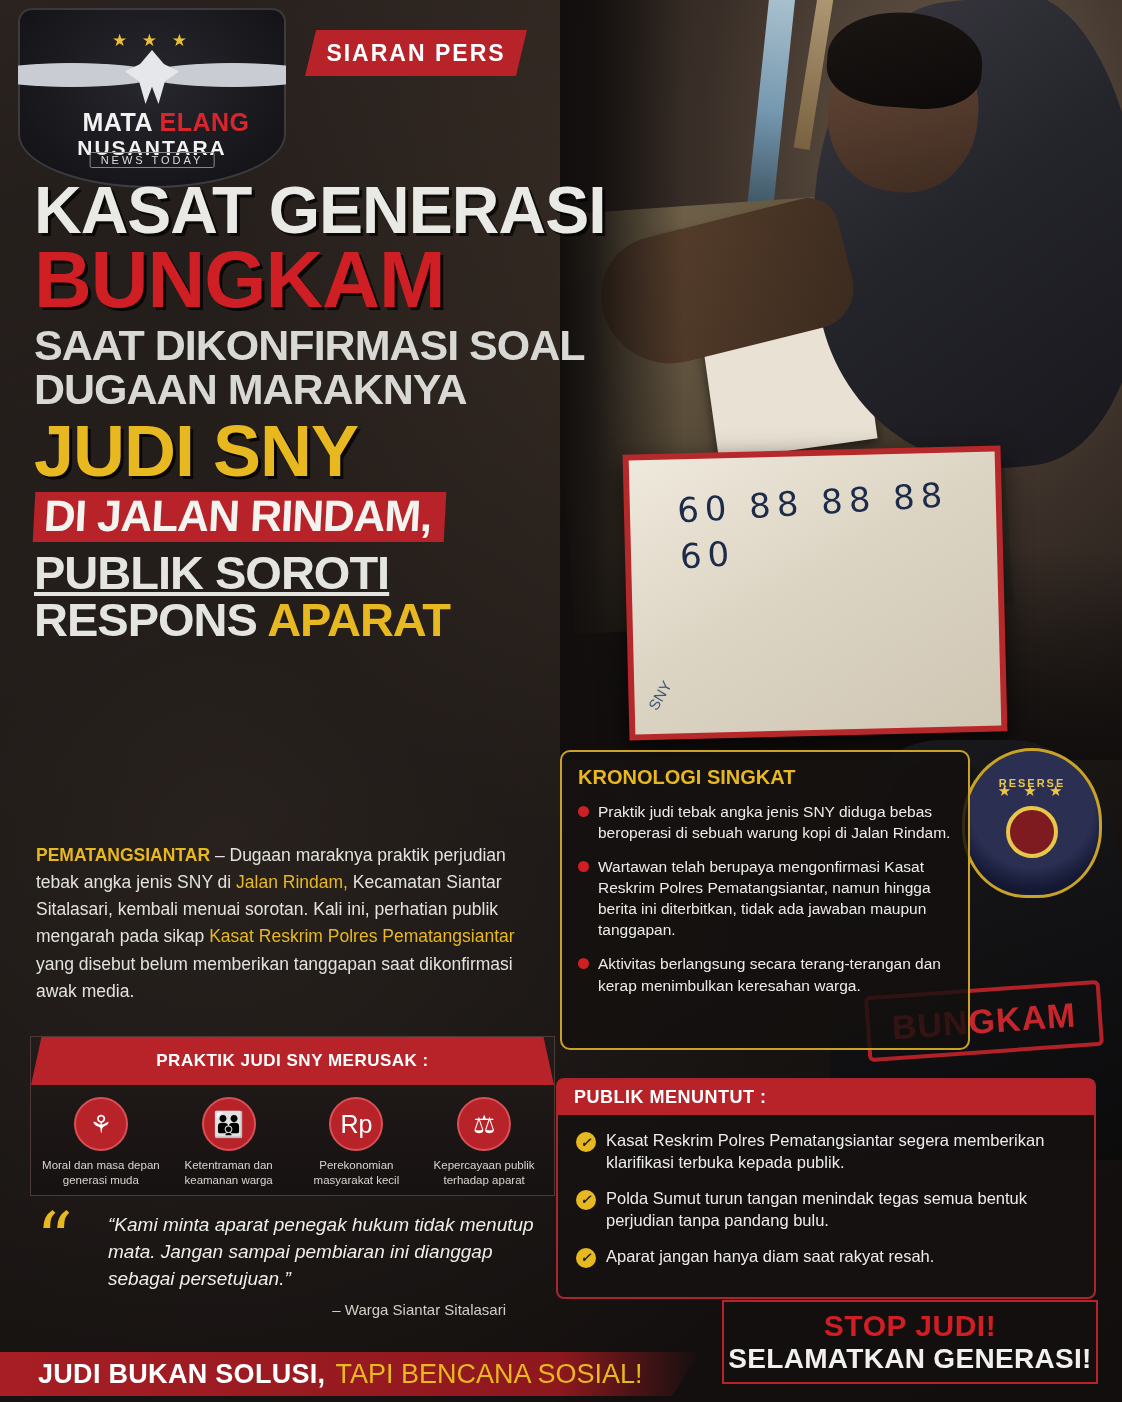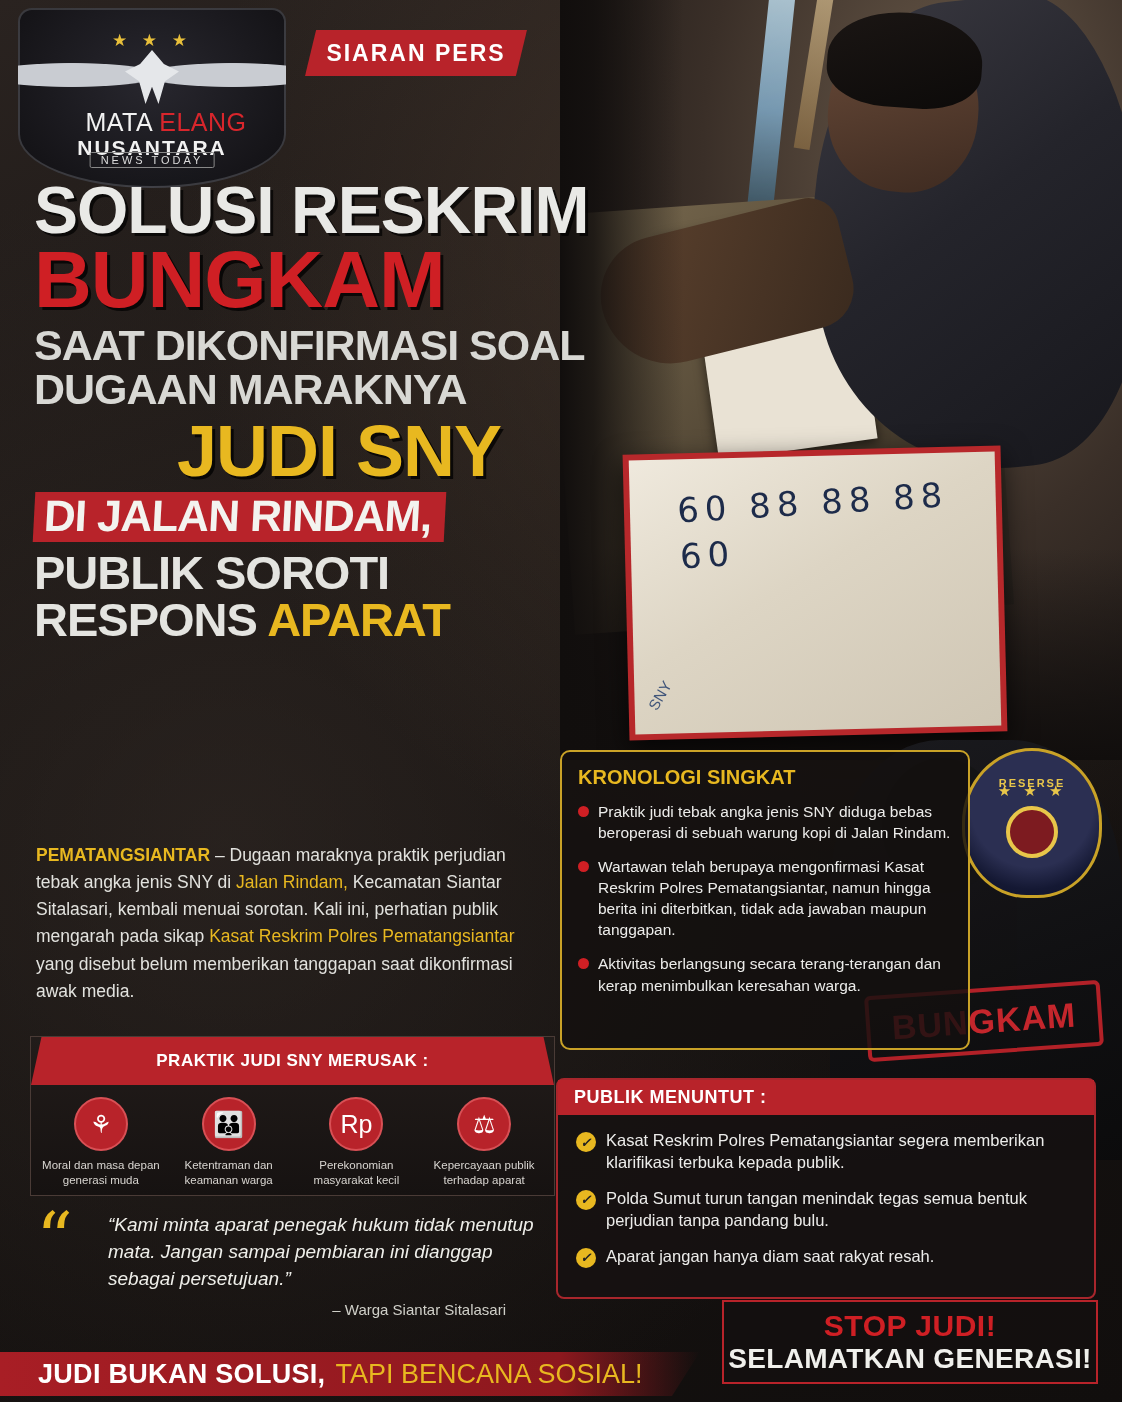--- a/index.html
+++ b/index.html
@@ -120,21 +120,21 @@
     background:
       radial-gradient(ellipse at 20% 50%, #c9ccd2 0 28%, transparent 30%),
       radial-gradient(ellipse at 80% 50%, #c9ccd2 0 28%, transparent 30%);
     filter:blur(.3px);
   }
   .logo .eagle{
     position:absolute; top:42px; left:50%; transform:translateX(-50%);
     width:54px; height:54px; background:#e5e7ea;
     clip-path:polygon(50% 0,72% 26%,100% 40%,74% 58%,62% 100%,50% 68%,38% 100%,26% 58%,0 40%,28% 26%);
   }
-  .logo .t1{ position:absolute; top:100px; left:0; right:0; font-weight:normal; font-size:25px; letter-spacing:.5px;padding-left:28px;}
+  .logo .t1{ position:absolute; top:100px; left:0; right:0; font-weight:bold; font-size:25px; letter-spacing:.5px;padding-left:28px;}
   .logo .t1 .w{color:#f2f2f2;} .logo .t1 .r{color:#d8262c;}
   .logo .t2{ position:absolute; top:128px; left:0; right:0; color:#f2f2f2; font-weight:bold; font-size:21px; letter-spacing:2px;}
   .logo .t3{
     position:absolute; top:144px; left:50%; transform:translateX(-50%);
     color:#dcdcdc; font-size:11px; letter-spacing:3px; border:1px solid #888;
     padding:1px 10px; border-radius:2px;
   }
   
   .ribbon{
     position:absolute; left:305px; top:30px; width:222px; height:46px;
@@ -143,27 +143,27 @@
     clip-path:polygon(5% 0,100% 0,95% 100%,0 100%);
     box-shadow:0 3px 10px rgba(0,0,0,.6);
   }
   
   .headline{ position:absolute; left:34px; top:180px; width:610px; }
   .hl{ font-weight:bold; line-height:.92; letter-spacing:-1px; }
   .hl1{ font-size:66px; color:#e9e9e6; text-shadow:3px 3px 0 rgba(0,0,0,.7); }
   .hl2{ font-size:80px; color:#cf1f24; margin-top:2px; text-shadow:3px 3px 0 rgba(0,0,0,.75); }
   .hl3{ font-size:43px; color:#d8d8d4; margin-top:8px; line-height:1.02;}
   .hl4{ font-size:43px; color:#d8d8d4; line-height:1.02;}
-  .hl5{ font-size:72px; color:#e8b820; margin-top:6px; text-shadow:3px 3px 0 rgba(0,0,0,.75);text-align:center;}
+  .hl5{ font-size:72px; color:#e8b820; margin-top:6px; text-shadow:3px 3px 0 rgba(0,0,0,.75);}
   .hl6wrap{
     display:inline-block; background:#b8232a; padding:4px 14px 6px 10px; margin-top:8px;
     transform:skewX(-3deg);
   }
   .hl6{ font-size:44px; color:#f3f3ef; }
-  .hl7{ font-size:47px; color:#e4e4e0; margin-top:8px;}
+  .hl7{ font-size:47px; color:#e4e4e0; margin-top:8px;text-decoration:underline;}
   .hl8{ font-size:47px; margin-top:4px;}
   .hl8 .a{color:#e4e4e0;} .hl8 .b{color:#e8b820;}
   
   .lead{
     position:absolute; left:36px; top:842px; width:500px;
     color:#e2e2de; font-size:17.5px; line-height:1.55;
   }
   .lead .city{color:#e8b820; font-weight:bold;}
   .lead .hi{color:#e8b820;}
   .lead .hi2{color:#e8b820; font-weight:normal;}
@@ -304,21 +304,21 @@
     <div class="t1">
       <span class="w">MATA </span><span class="r">ELANG</span>
     </div>
     <div class="t2">NUSANTARA</div>
     <div class="t3">NEWS TODAY</div>
   </div>
 
   <div class="ribbon">SIARAN PERS</div>
 
   <div class="headline">
-    <div class="hl hl1">SOLUSI RESKRIM</div>
+    <div class="hl hl1">KASAT GENERASI</div>
     <div class="hl hl2">BUNGKAM</div>
     <div class="hl hl3">SAAT DIKONFIRMASI SOAL</div>
     <div class="hl hl4">DUGAAN MARAKNYA</div>
     <div class="hl hl5">JUDI SNY</div>
     <div class="hl6wrap">
       <div class="hl hl6">DI JALAN RINDAM,</div>
     </div>
     <div class="hl hl7">PUBLIK SOROTI</div>
     <div class="hl hl8">
       <span class="a">RESPONS </span><span class="b">APARAT</span>

